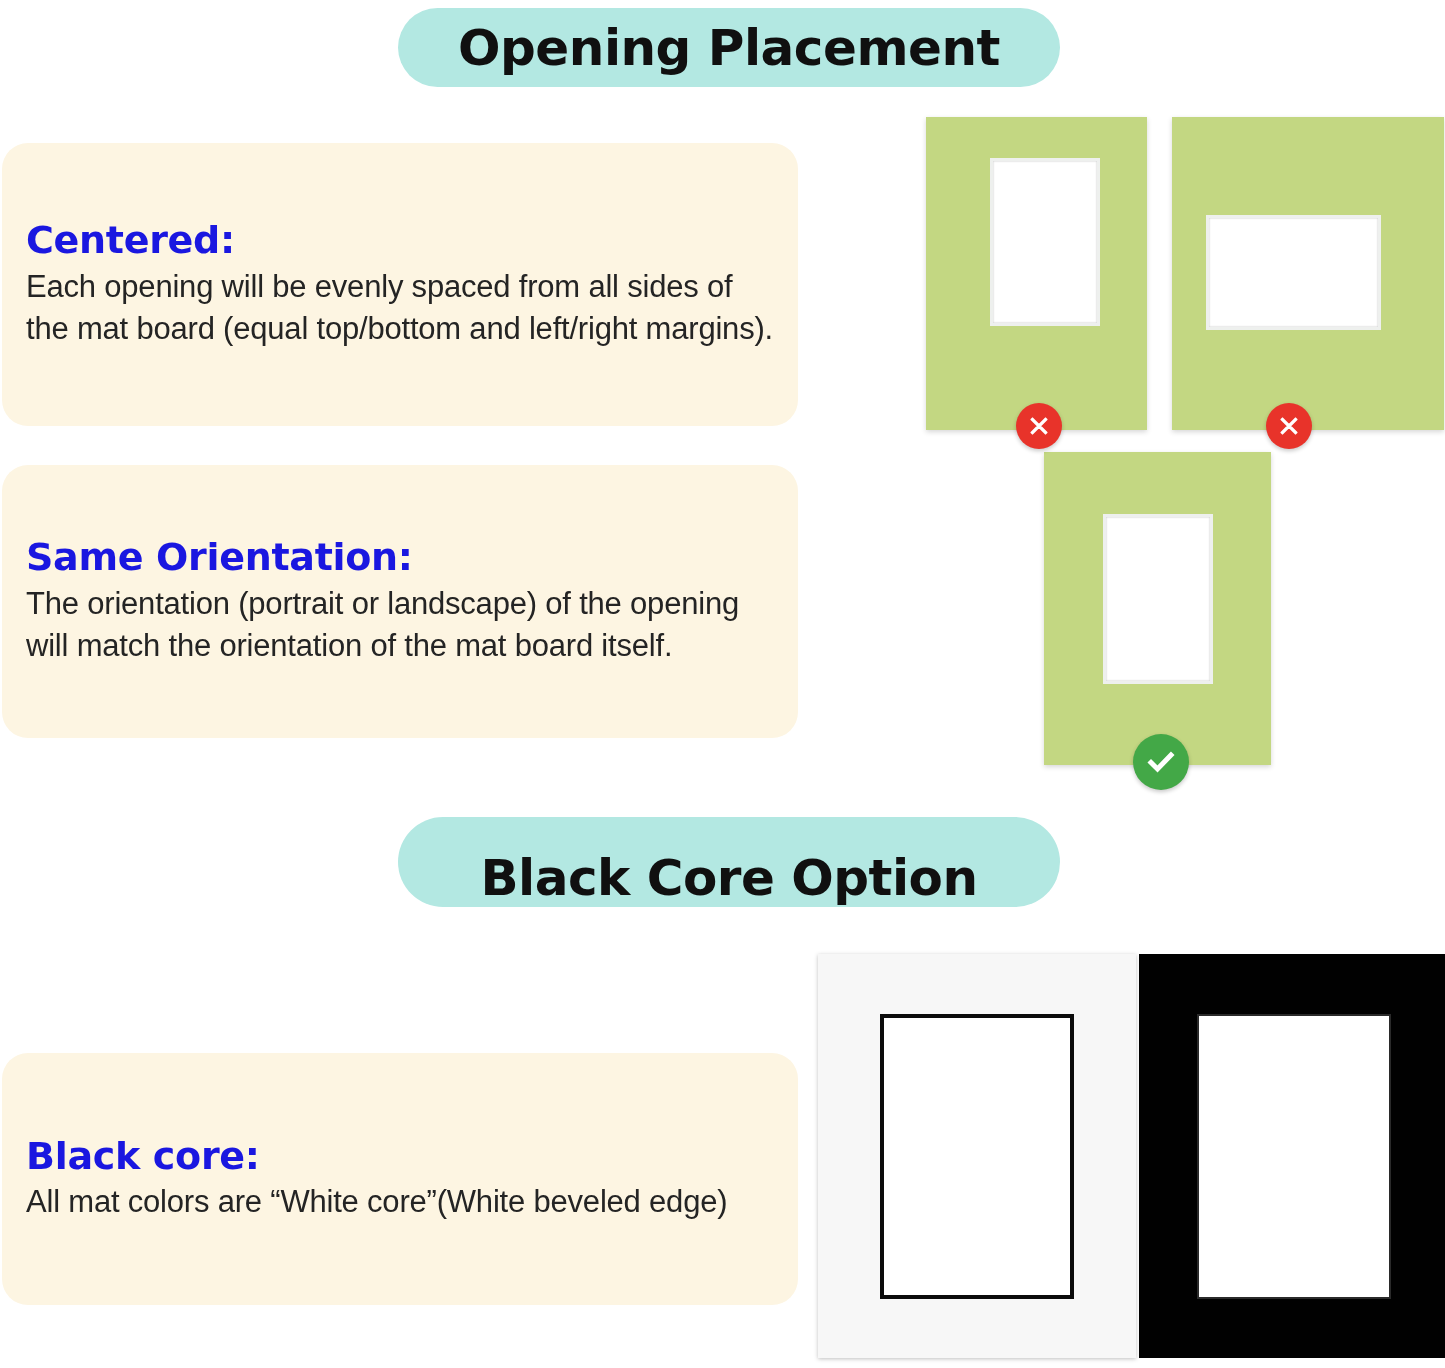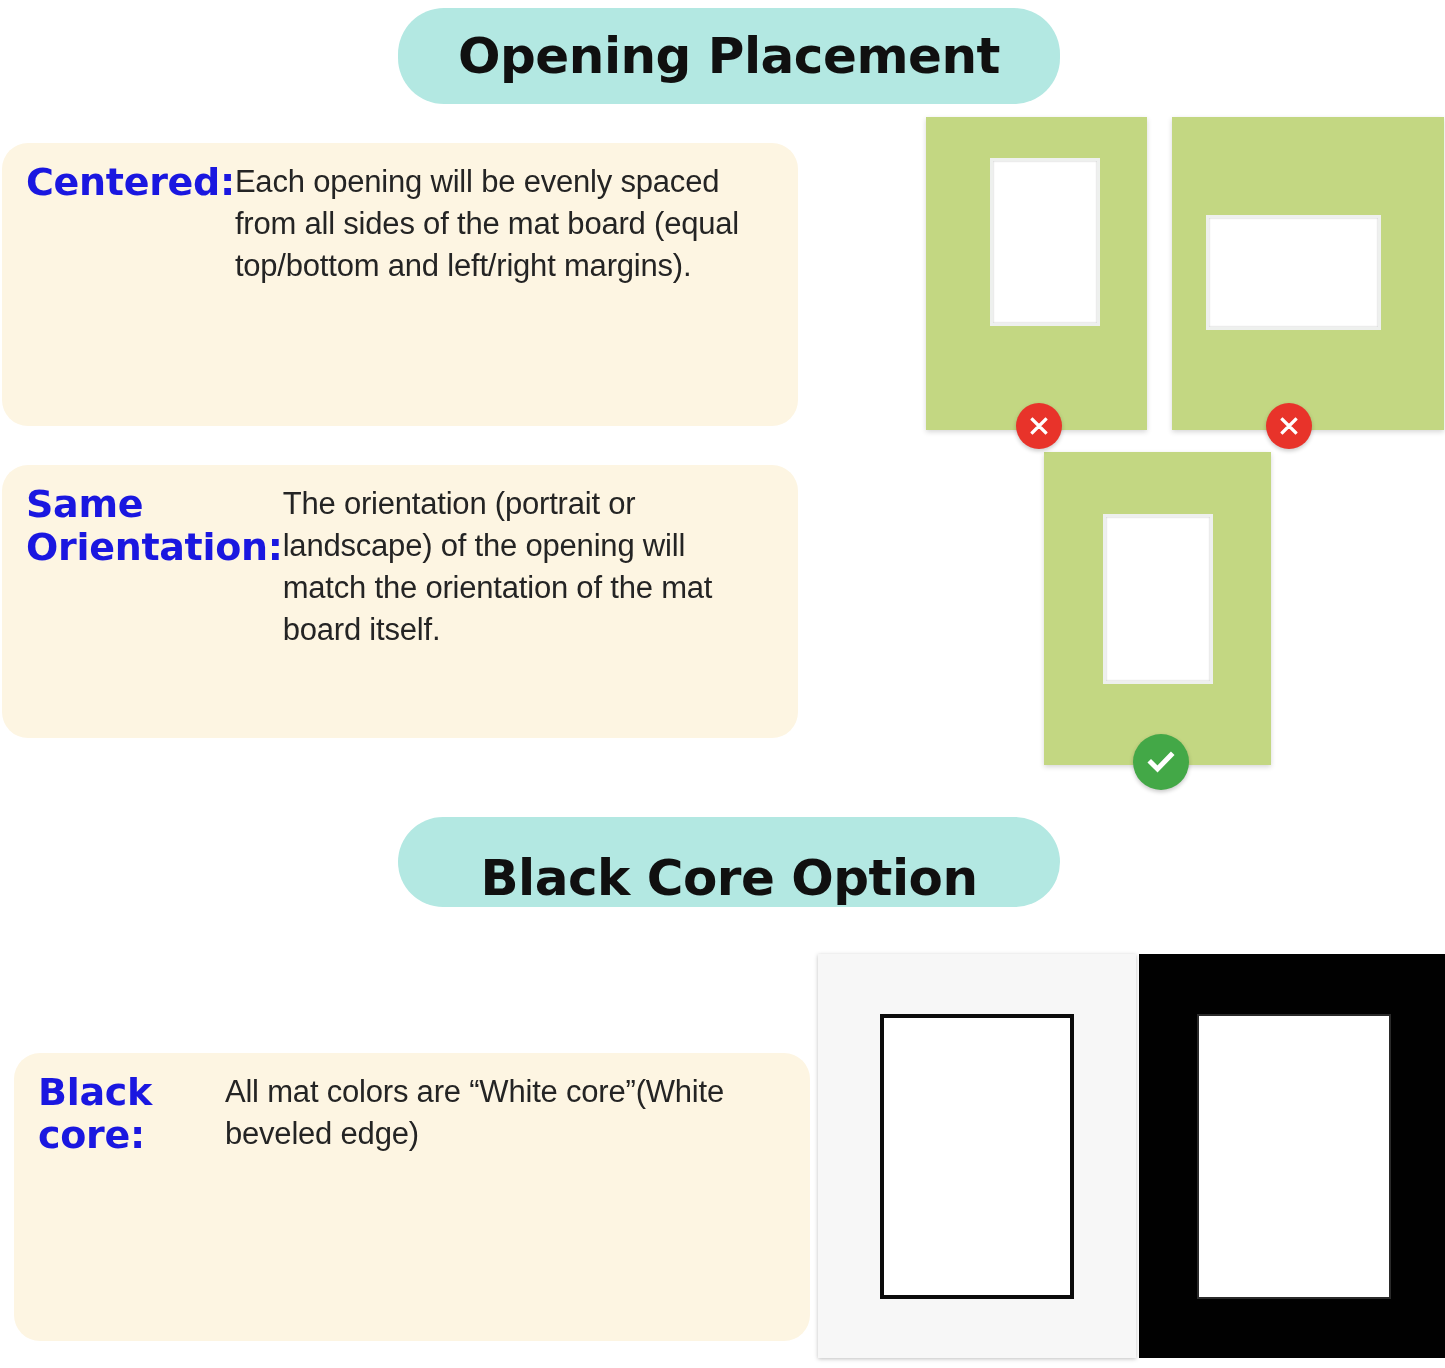--- a/index.html
+++ b/index.html
@@ -25,37 +25,37 @@
     justify-content: center;
   }
   .pill-text {
     font-family: "DejaVu Sans", sans-serif;
     font-weight: bold;
     font-size: 50px;
     letter-spacing: -0.5px;
     color: #101010;
     white-space: nowrap;
   }
-  #pill-opening  { left: 398px; top: 8px;   width: 662px; height: 96px; }
+  #pill-opening  { left: 398px; top: 8px;   width: 662px; height: 79px; }
   #pill-blackcore{ left: 398px; top: 817px; width: 662px; height: 90px; align-items: flex-end; }
 
   
   .card {
     position: absolute;
     background: #fdf5e2;
     border-radius: 26px;
     box-sizing: border-box;
     padding: 18px 24px;
     display: flex;
-    flex-direction: row;
+    flex-direction: column;
     justify-content: center;
   }
   #card-centered  { left: 2px; top: 143px;  width: 796px; height: 283px; }
   #card-sameorient{ left: 2px; top: 465px;  width: 796px; height: 273px; }
-  #card-blackcore { left: 14px; top: 1053px; width: 796px; height: 288px; }
+  #card-blackcore { left: 2px; top: 1053px; width: 796px; height: 252px; }
 
   .card-heading {
     font-family: "DejaVu Sans", sans-serif;
     font-weight: bold;
     font-size: 38px;
     color: #1a17e0;
     margin: 0 0 4px 0;
     line-height: 1.12;
     letter-spacing: -0.3px;
   }

